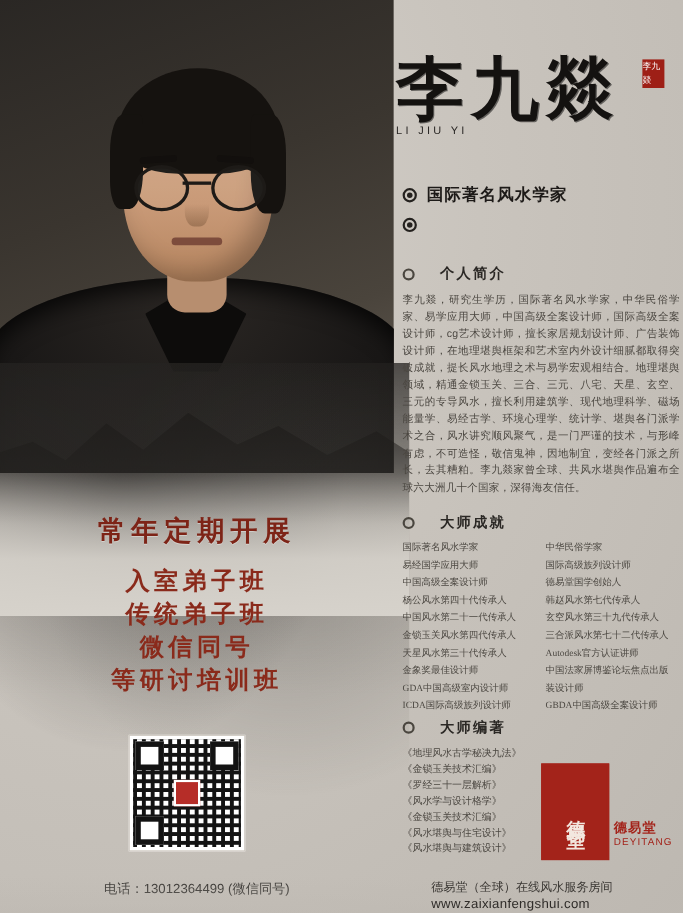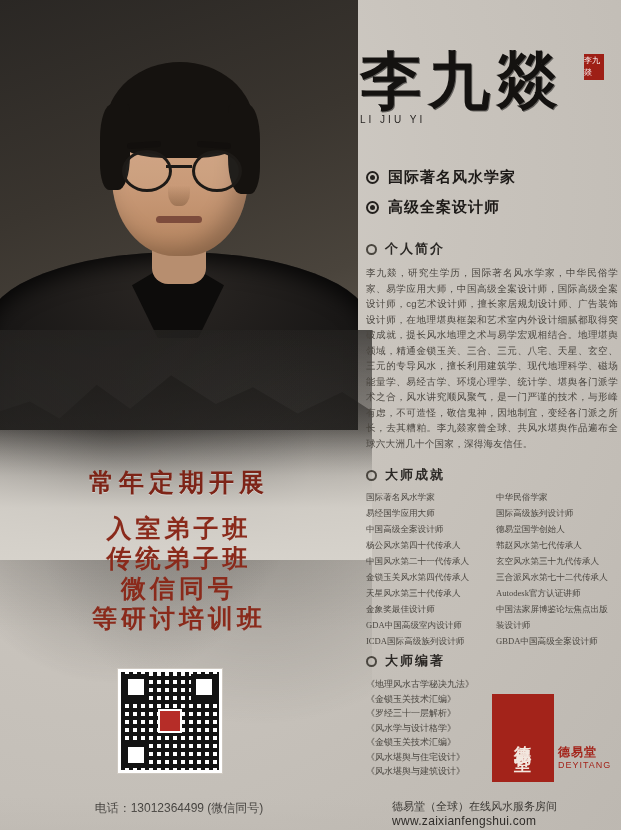--- a/index.html
+++ b/index.html
@@ -106,21 +106,21 @@
   .left-text{
     position:absolute;left:0;top:466px;width:358px;text-align:center;
     color:#7a2318;
   }
   .lt-title{
     font-size:25px;font-weight:bold;letter-spacing:5px;
     color:#7d2417;text-shadow:0 1px 0 rgba(255,255,255,.35);
     margin-bottom:14px;
   }
   .lt-line{
-    font-size:25px;font-weight:bold;letter-spacing:4px;
+    font-size:22px;font-weight:bold;letter-spacing:4px;
     color:#8a2a1b;line-height:30px;
   }
   
   .qr-box{
     position:absolute;left:117px;top:668px;width:106px;height:106px;
     background:#fff;padding:3px;box-sizing:border-box;
     border:1px solid #cfc9c1;
   }
   .qr{
     width:100%;height:100%;
@@ -176,21 +176,21 @@
   .t-ring{
     width:13px;height:13px;border:2px solid #24211e;border-radius:50%;
     box-sizing:border-box;margin-right:9px;position:relative;flex:none;
   }
   .t-ring:after{
     content:"";position:absolute;left:2px;top:2px;width:5px;height:5px;
     border-radius:50%;background:#24211e;
   }
   .t-text{font-size:15px;font-weight:bold;color:#1d1a18;letter-spacing:1px;}
   .sec{position:absolute;left:6px;width:252px;}
-  .sec-head{display:flex;align-items:center;margin-bottom:7px;}
+  .sec-head{display:flex;align-items:center;margin-bottom:7px;gap:15px;}
   .sec-ring{
     width:11px;height:11px;border:2px solid #4a463f;border-radius:50%;
     box-sizing:border-box;margin-right:8px;flex:none;
   }
   .sec-title{font-size:13px;font-weight:bold;color:#2b2825;letter-spacing:2px;}
   .bio{
     font-size:9.6px;line-height:15.5px;color:#4b4741;text-align:justify;
     letter-spacing:.2px;
   }
   .ach-grid{
@@ -286,21 +286,20 @@
       <div class="logo-py">LI JIU YI</div>
     </div>
 
     <div class="titles">
       <div class="t-row">
         <div class="t-ring"></div>
         <div class="t-text">国际著名风水学家</div>
       </div>
       <div class="t-row">
         <div class="t-ring"></div>
-        <div class="t-text">高级全案设计师</div>
       </div>
     </div>
 
     <div class="sec" style="top:240px;">
       <div class="sec-head">
         <div class="sec-ring"></div>
         <div class="sec-title">个人简介</div>
       </div>
       <div class="bio">李九燚，研究生学历，国际著名风水学家，中华民俗学家、易学应用大师，中国高级全案设计师，国际高级全案设计师，cg艺术设计师，擅长家居规划设计师、广告装饰设计师，在地理堪舆框架和艺术室内外设计细腻都取得突破成就，提长风水地理之术与易学宏观相结合。地理堪舆领域，精通金锁玉关、三合、三元、八宅、天星、玄空、三元的专导风水，擅长利用建筑学、现代地理科学、磁场能量学、易经古学、环境心理学、统计学、堪舆各门派学术之合，风水讲究顺风聚气，是一门严谨的技术，与形峰有虑，不可造怪，敬信鬼神，因地制宜，变经各门派之所长，去其糟粕。李九燚家曾全球、共风水堪舆作品遍布全球六大洲几十个国家，深得海友信任。</div>
     </div>

